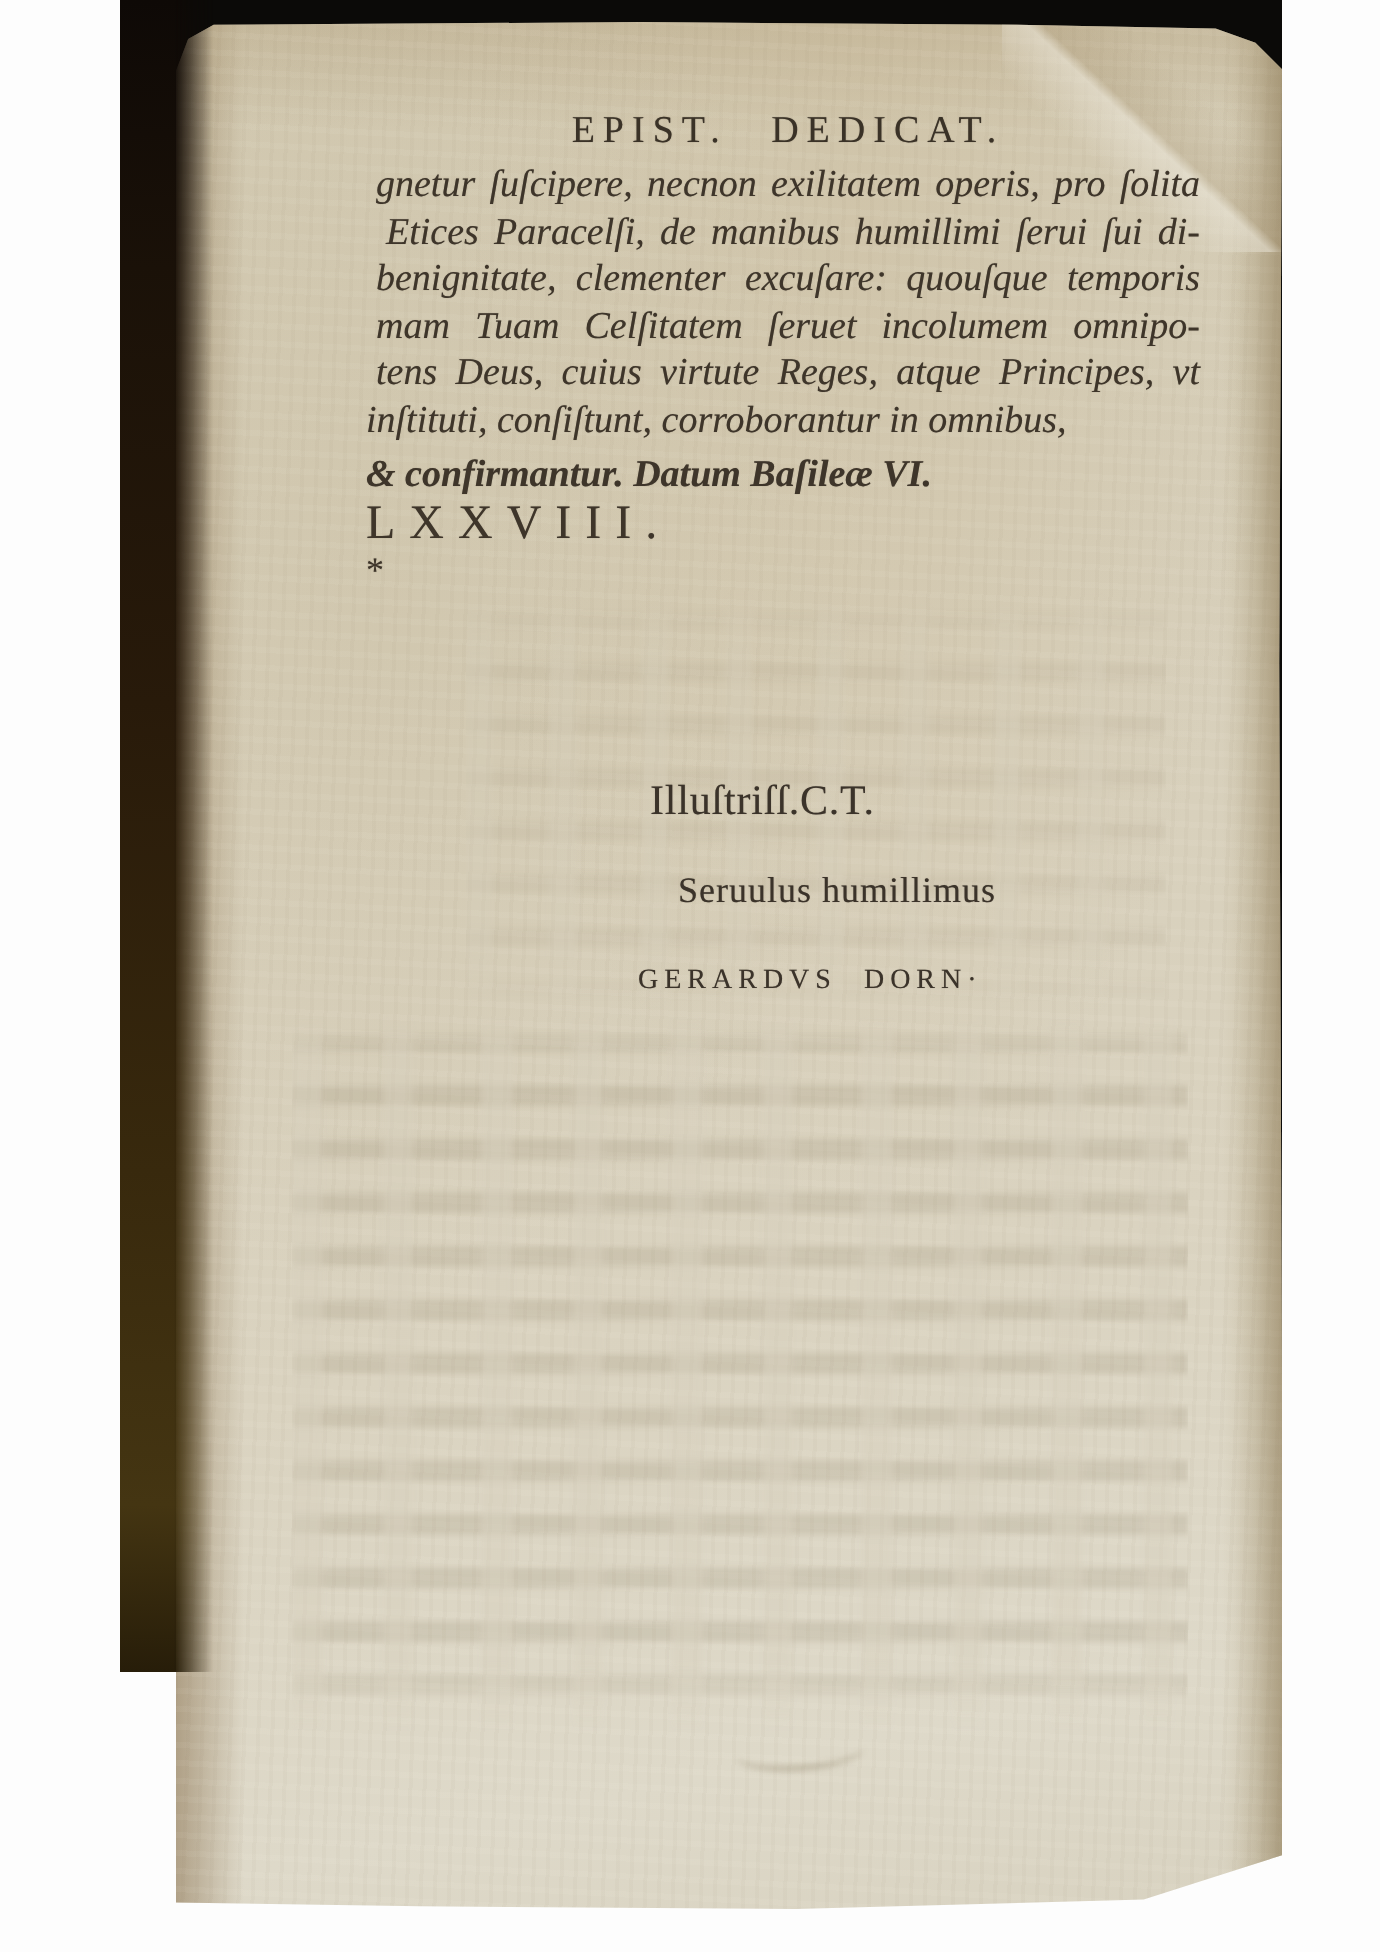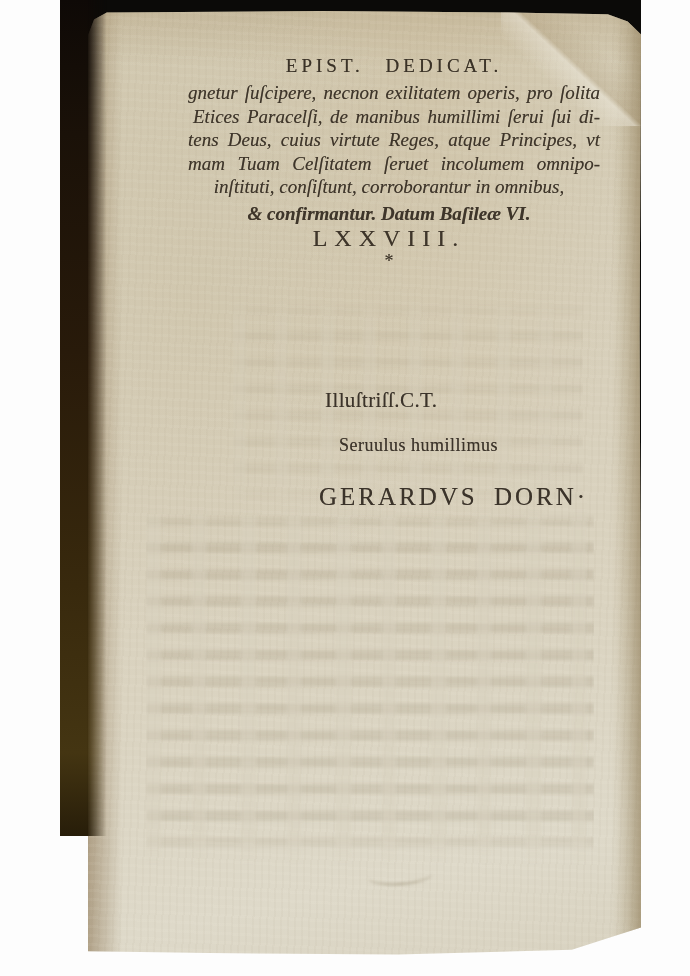--- a/index.html
+++ b/index.html
@@ -78,50 +78,51 @@
     font-size:19px;letter-spacing:4px;word-spacing:13px;color:#3a3227;
     text-shadow:0 0 .5px rgba(58,50,39,.55);
   }
   .para{position:absolute;top:70px;left:0;width:100%;
     font-style:italic;font-size:19px;line-height:23.6px;color:#3e352a;
     text-shadow:0 0 .4px rgba(62,53,42,.5);
   }
   .l{min-height:23.6px;}
   .j{text-align:justify;text-align-last:justify;}
   .f{text-indent:5px;}
-  .c{text-align:center;transform:translateX(-5px);}
+  .c{transform:translateX(-5px);}
   .c8{margin-top:3px;line-height:24.5px;font-weight:bold;}
   .c9{line-height:24.5px;}
   .c10{line-height:24.5px;font-style:normal;letter-spacing:7px;font-size:24px;}
   .c11{line-height:20px;font-size:18px;font-style:normal;}
   .sig{position:absolute;color:#3b332a;text-shadow:0 0 .4px rgba(58,50,39,.5);white-space:nowrap;}
   .sig-addressee{left:237px;top:377px;font-size:21px;letter-spacing:.4px;}
   .sig-salutation{left:251px;top:424px;font-size:18px;letter-spacing:.5px;}
-  .sig-name{left:231px;top:472px;font-size:25px;letter-spacing:3px;word-spacing:7px;}
+  .sig-name{left:231px;top:472px;font-size:14px;letter-spacing:3px;word-spacing:7px;}
 </style>
 </head>
 <body>
 
 <div class="scan">
   <div class="page">
     <div class="texture"></div>
     <div class="fore-edge"></div>
     <div class="crease"></div>
     <div class="bleed bleed-upper"></div>
     <div class="bleed bleed-lower"></div>
     <div class="bleed-ornament"></div>
 
     <div class="textcol">
       <div class="running-header">EPIST. DEDICAT.</div>
 
       <div class="para">
         <div class="l j">gnetur ſuſcipere, necnon exilitatem operis, pro ſolita</div>
         <div class="l j f">Etices Paracelſi, de manibus humillimi ſerui ſui di-</div>
+        <div class="l j">benignitate, clementer excuſare: quouſque temporis</div>
+        <div class="l j">mam Tuam Celſitatem ſeruet incolumem omnipo-</div>
         <div class="l j">tens Deus, cuius virtute Reges, atque Principes, vt</div>
-        <div class="l j">mam Tuam Celſitatem ſeruet incolumem omnipo-</div>
         <div class="l c">inſtituti, conſiſtunt, corroborantur in omnibus,</div>
         <div class="l c c8">&amp; confirmantur. Datum Baſileæ VI.</div>
         <div class="l c c10">LXXVIII.</div>
         <div class="l c c11">*</div>
       </div>
     </div>
 
     <div class="sig sig-addressee">Illuſtriſſ.C.T.</div>
     <div class="sig sig-salutation">Seruulus humillimus</div>
     <div class="sig sig-name">GERARDVS DORN·</div>

